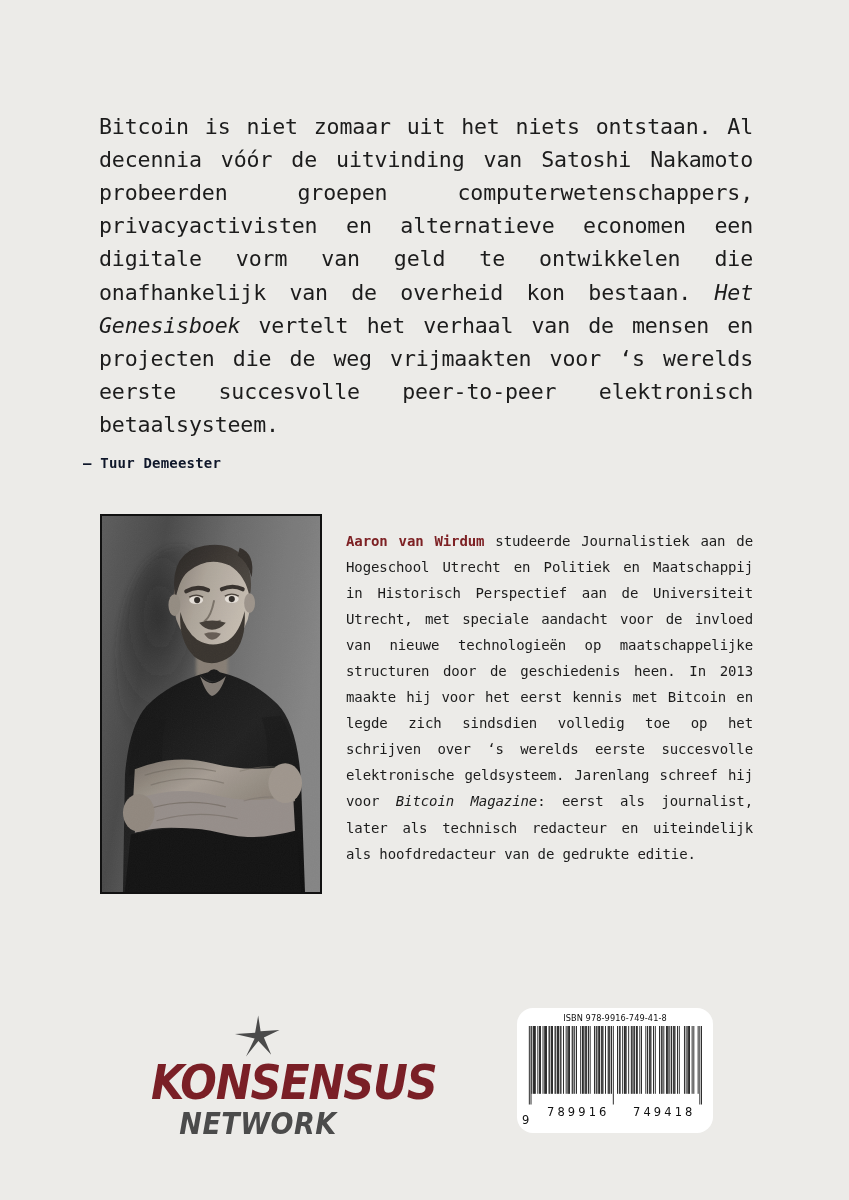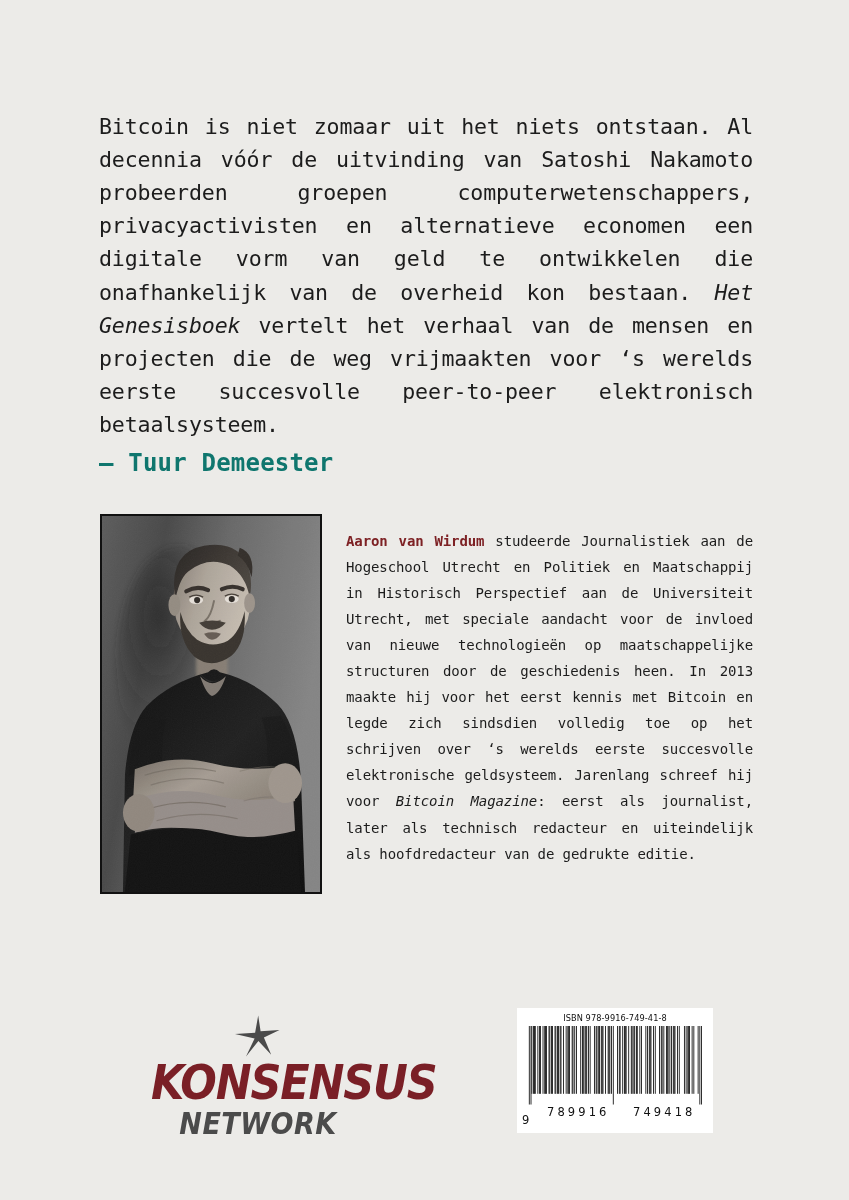--- a/index.html
+++ b/index.html
@@ -49,27 +49,27 @@
     width: 654px;
     font-size: 16.1px;
     line-height: 24.6px;
     font-style: italic;
     letter-spacing: -0.1px;
     text-align: justify;
     color: #2a2a2a;
   }
   .quote-attrib {
     position: absolute;
-    left: 99px;
+    left: 83px;
     top: 450px;
-    font-size: 24px;
+    font-size: 14px;
     line-height: 26px;
     font-weight: bold;
     font-style: normal;
-    color: #0f766e;
+    color: #0f172a;
     letter-spacing: 0.2px;
   }
 
   
   .author-photo {
     position: absolute;
     left: 100px;
     top: 514px;
     width: 222px;
     height: 380px;
@@ -153,20 +153,21 @@
   
   .barcode {
     position: absolute;
     left: 517px;
     top: 1008px;
     width: 196px;
     height: 125px;
     background: #ffffff;
     box-sizing: border-box;
     padding: 0;
+    border-radius: 16px;
   }
   .barcode-isbn {
     position: absolute;
     top: 5px;
     left: 0;
     width: 100%;
     text-align: center;
     font-family: "DejaVu Sans", "Liberation Sans", sans-serif;
     font-size: 8.2px;
     letter-spacing: 0.1px;

